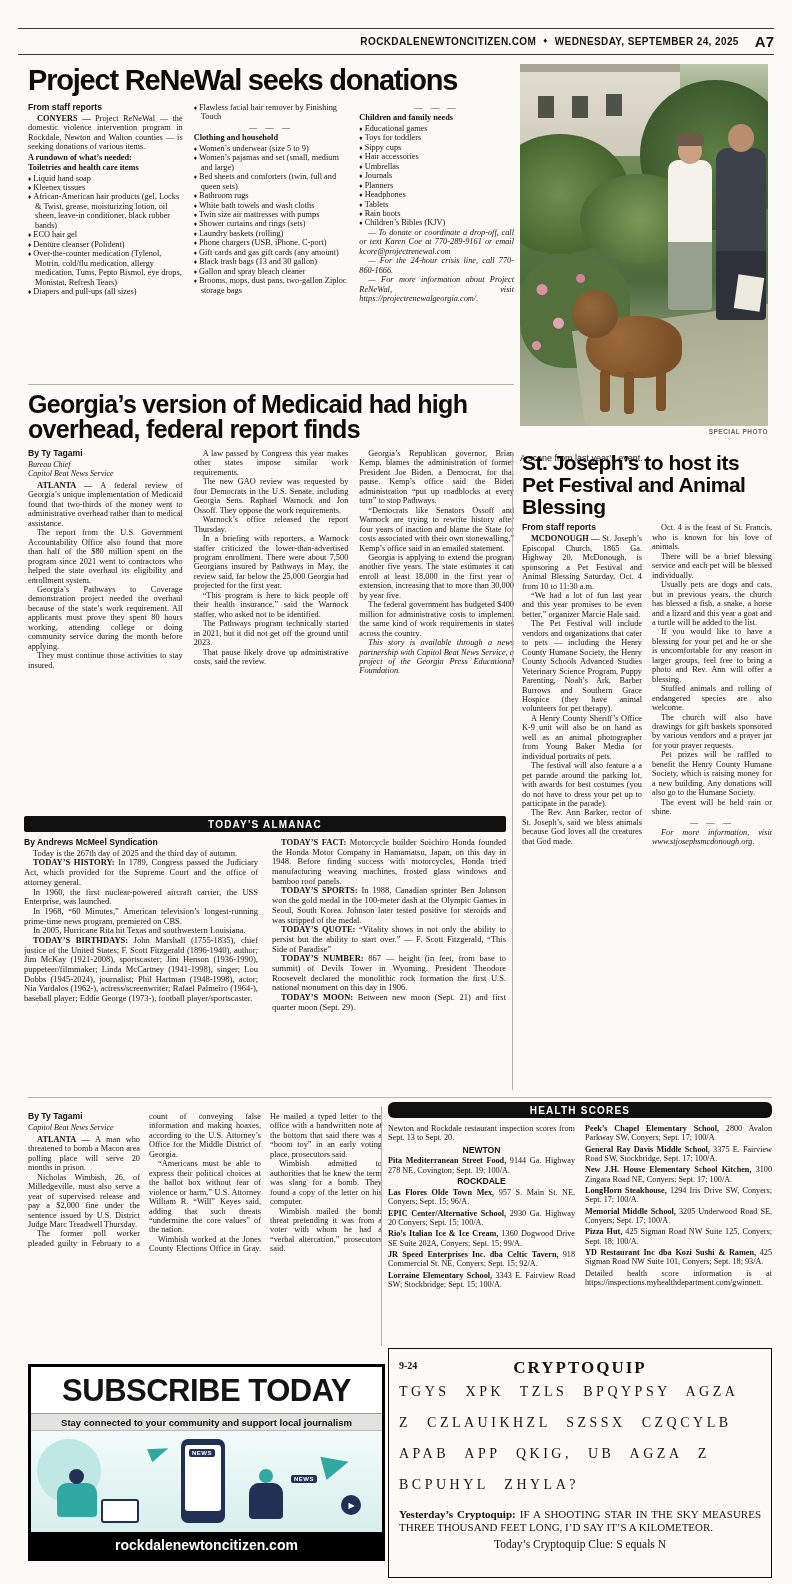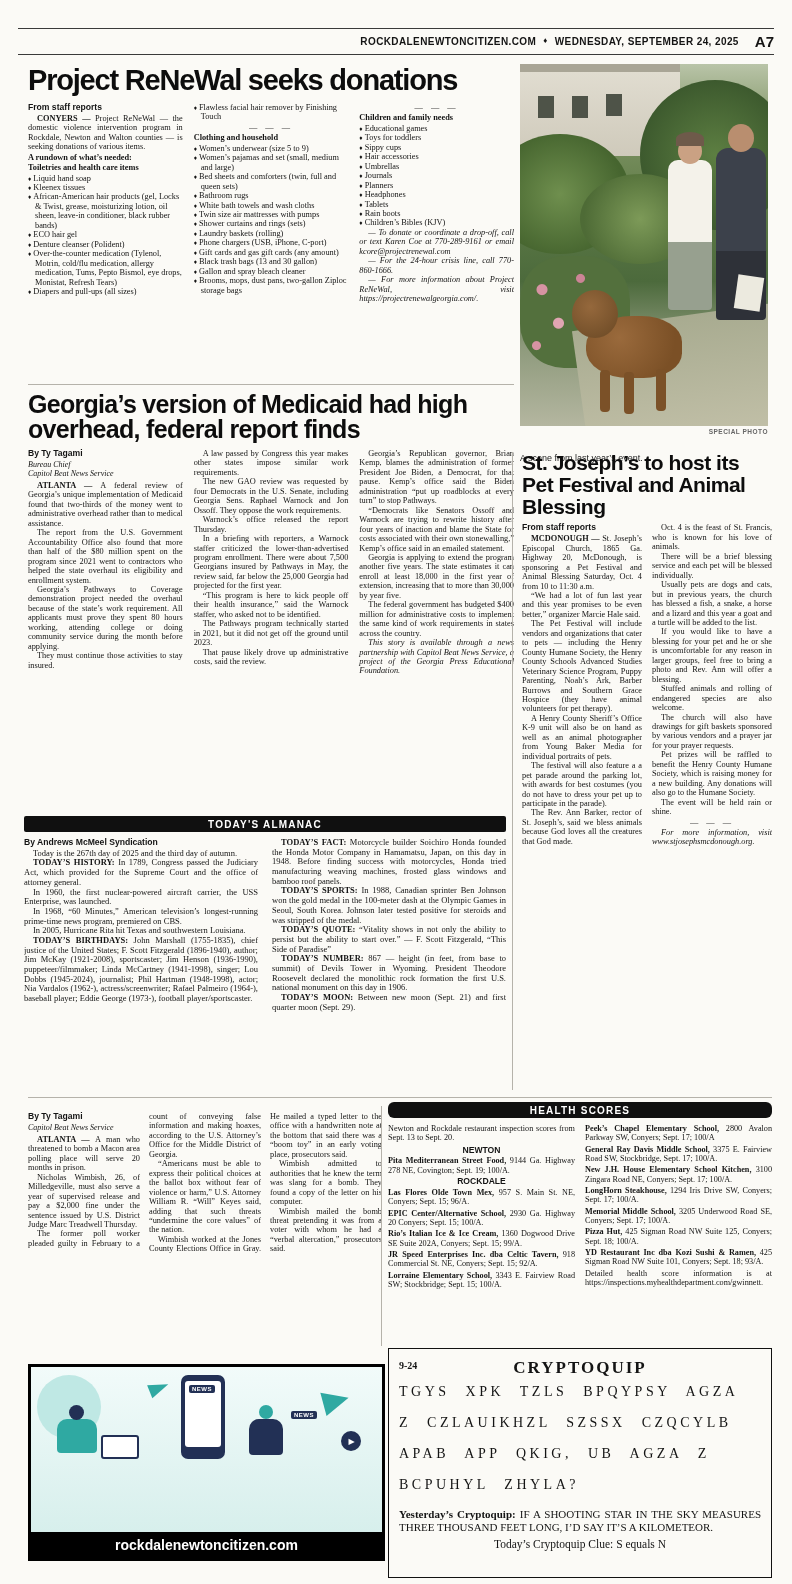--- a/index.html
+++ b/index.html
@@ -442,20 +442,22 @@
 
         <div class="b b-entry"><span class="bl">Pizza Hut,</span><span>425 Sigman Road NW Suite 125, Conyers; Sept. 18; 100/A.</span></div>
 
         <div class="b b-entry"><span class="bl">YD Restaurant Inc dba Kozi Sushi &amp; Ramen,</span><span>425 Sigman Road NW Suite 101, Conyers; Sept. 18; 93/A.</span></div>
 
         <div class="b b-plain"><span class="bl"></span><span>Detailed health score information is at https://inspections.myhealthdepartment.com/gwinnett.</span></div>
       </div>
   </section>
 
   <section class="sec ad">
+    <div class="ad-title">SUBSCRIBE TODAY</div>
+    <div class="ad-tagline">Stay connected to your community and support local journalism</div>
     <div class="ad-art">
       <div class="aa aa-blob"></div>
       <div class="aa aa-p1body"></div>
       <div class="aa aa-p1head"></div>
       <div class="aa aa-laptop"></div>
       <div class="aa aa-plane"></div>
       <div class="aa aa-phone"></div>
       <div class="aa aa-screen"></div>
       <span class="aa news-badge nb1">NEWS</span>
       <div class="aa aa-p2body"></div>

